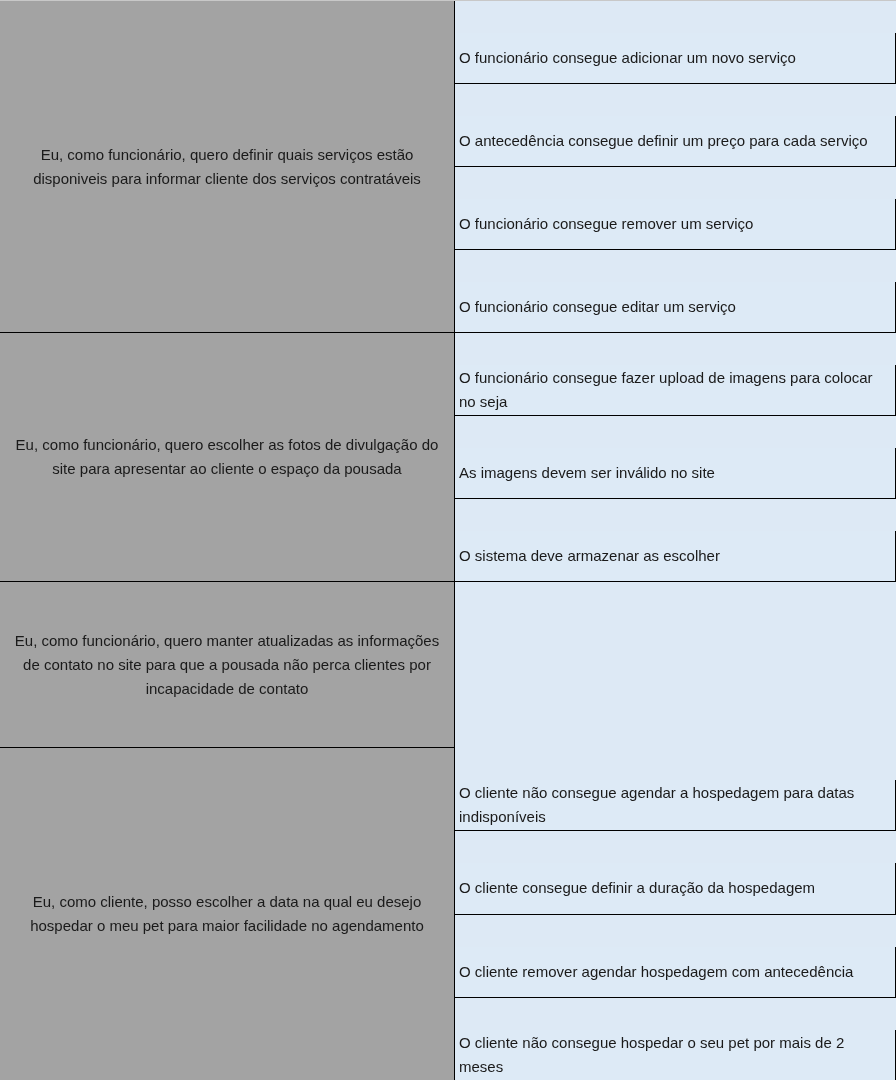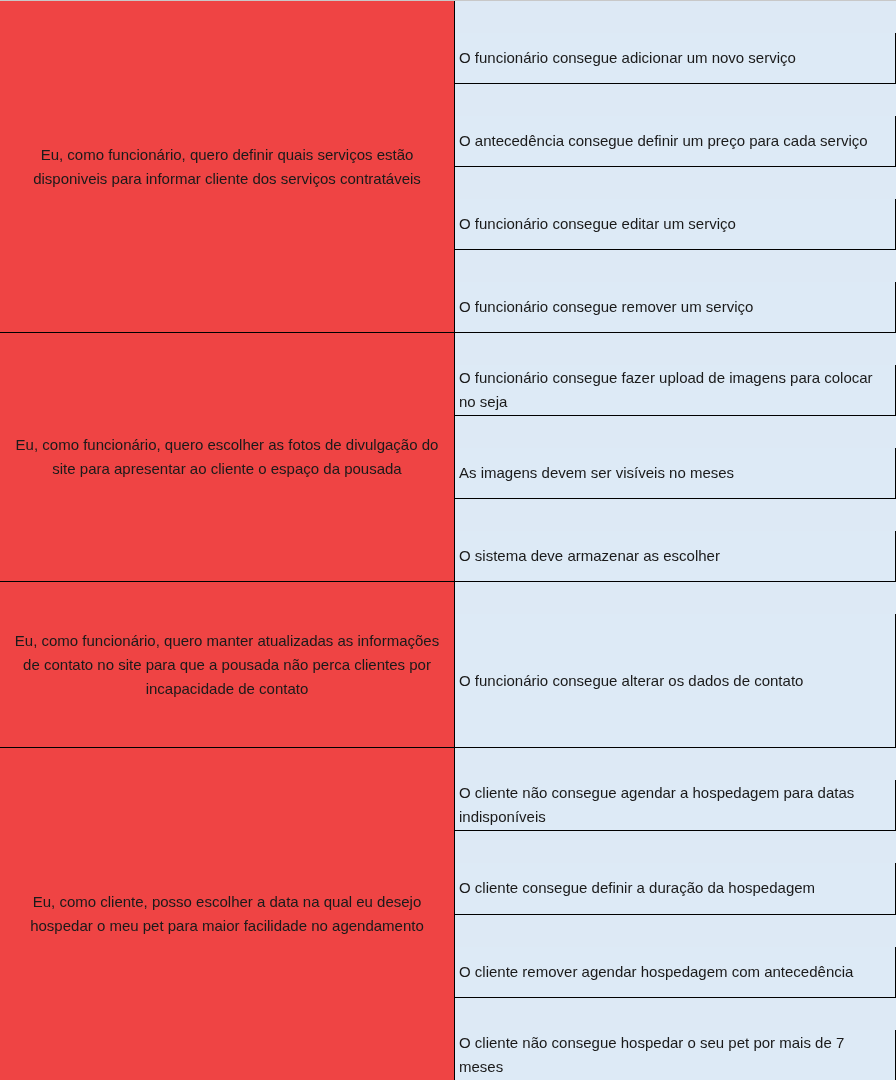--- a/index.html
+++ b/index.html
@@ -1,60 +1,59 @@
 <!DOCTYPE html>
 <html><head>
 <meta charset="utf-8">
 <style>
   html, body { margin:0; padding:0; }
   body { width:896px; height:1080px; background:#dde9f5; overflow:hidden;
          font-family:"Liberation Sans", "DejaVu Sans", sans-serif; font-size:15px; color:#1a1a1a; }
   #sheet { position:relative; width:896px; height:1080px; border-top:1px solid #c8c8c8; box-sizing:border-box; }
   .group { position:absolute; left:0; width:896px; display:flex; box-sizing:border-box; }
-  .story { width:455px; background:#ef4444; display:flex; align-items:center; justify-content:center;
+  .story { width:455px; background:#a3a3a3; display:flex; align-items:center; justify-content:center;
            text-align:center; line-height:24px; padding:0 6px; box-sizing:border-box;
            border-right:1px solid #000; border-bottom:1px solid #000; }
   .criteria { flex:1; display:flex; flex-direction:column; }
   .crit { flex:1; background:#ddeaf6; border-bottom:1px solid #000; border-right:1px solid #000; box-sizing:border-box;
           display:flex; align-items:center; padding:0 4px; line-height:24px;margin-top:32px; }
 </style>
 </head>
 <body>
 
 <div id="sheet">
 
   <div class="group" style="top:0;height:332px;">
     <div class="story">Eu, como funcionário, quero definir quais serviços estão disponiveis para informar cliente dos serviços contratáveis</div>
     <div class="criteria">
       <div class="crit">O funcionário consegue adicionar um novo serviço</div>
       <div class="crit">O antecedência consegue definir um preço para cada serviço</div>
+      <div class="crit">O funcionário consegue remover um serviço</div>
       <div class="crit">O funcionário consegue editar um serviço</div>
-      <div class="crit">O funcionário consegue remover um serviço</div>
     </div>
   </div>
 
   <div class="group" style="top:332px;height:249px;">
     <div class="story">Eu, como funcionário, quero escolher as fotos de divulgação do site para apresentar ao cliente o espaço da pousada</div>
     <div class="criteria">
       <div class="crit">O funcionário consegue fazer upload de imagens para colocar no seja</div>
-      <div class="crit">As imagens devem ser visíveis no meses</div>
+      <div class="crit">As imagens devem ser inválido no site</div>
       <div class="crit">O sistema deve armazenar as escolher</div>
     </div>
   </div>
 
   <div class="group" style="top:581px;height:166px;">
     <div class="story">Eu, como funcionário, quero manter atualizadas as informações de contato no site para que a pousada não perca clientes por incapacidade de contato</div>
     <div class="criteria">
-      <div class="crit">O funcionário consegue alterar os dados de contato</div>
     </div>
   </div>
 
   <div class="group" style="top:747px;height:333px;">
     <div class="story">Eu, como cliente, posso escolher a data na qual eu desejo hospedar o meu pet para maior facilidade no agendamento</div>
     <div class="criteria">
       <div class="crit">O cliente não consegue agendar a hospedagem para datas indisponíveis</div>
       <div class="crit">O cliente consegue definir a duração da hospedagem</div>
       <div class="crit">O cliente remover agendar hospedagem com antecedência</div>
-      <div class="crit">O cliente não consegue hospedar o seu pet por mais de 7 meses</div>
+      <div class="crit">O cliente não consegue hospedar o seu pet por mais de 2 meses</div>
     </div>
   </div>
 
 </div>
 
 </body></html>

